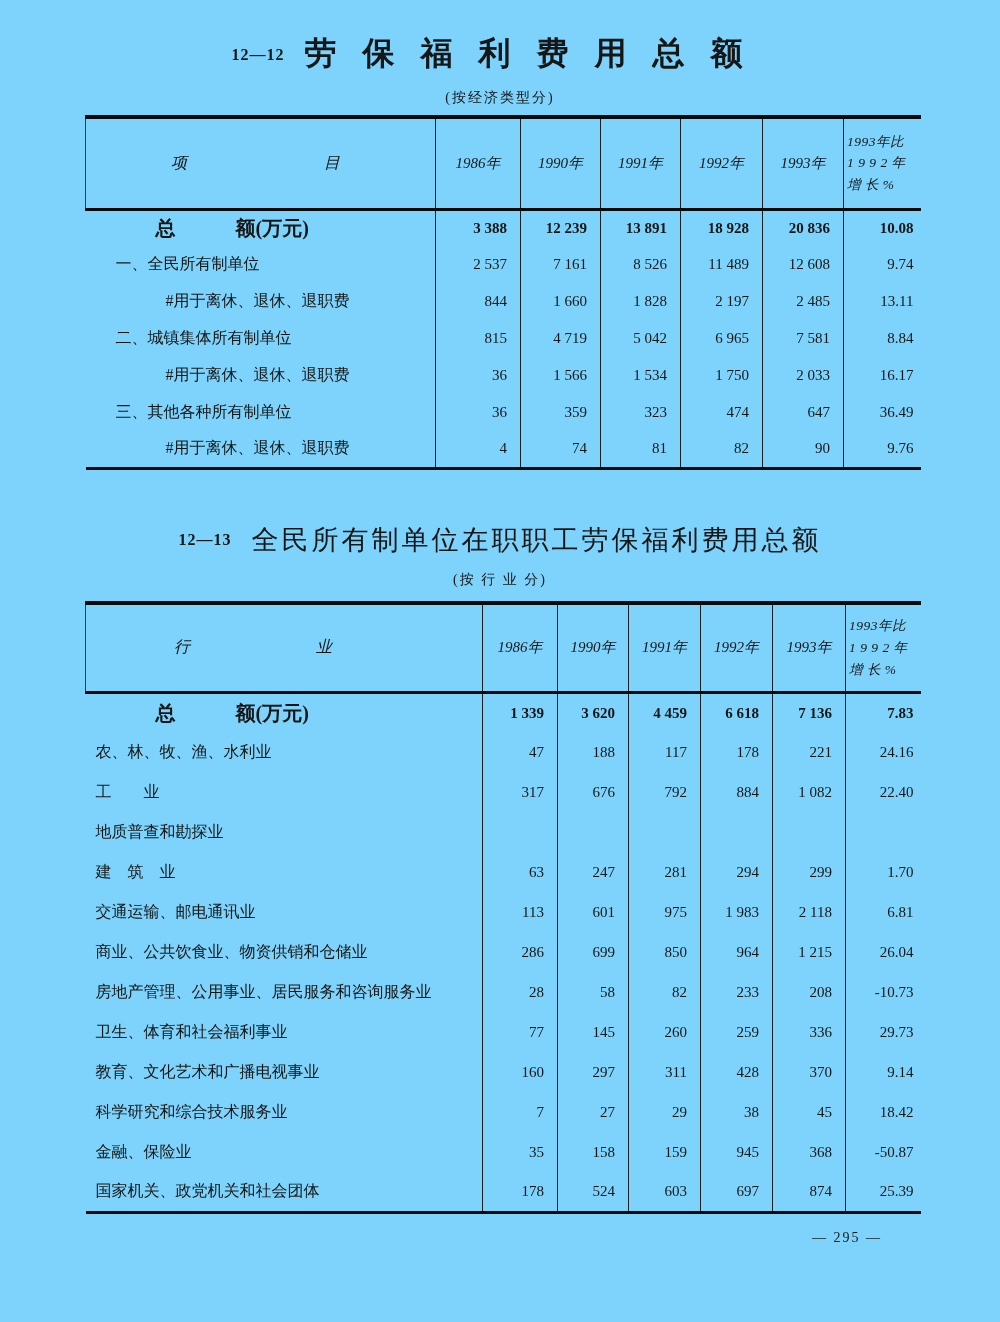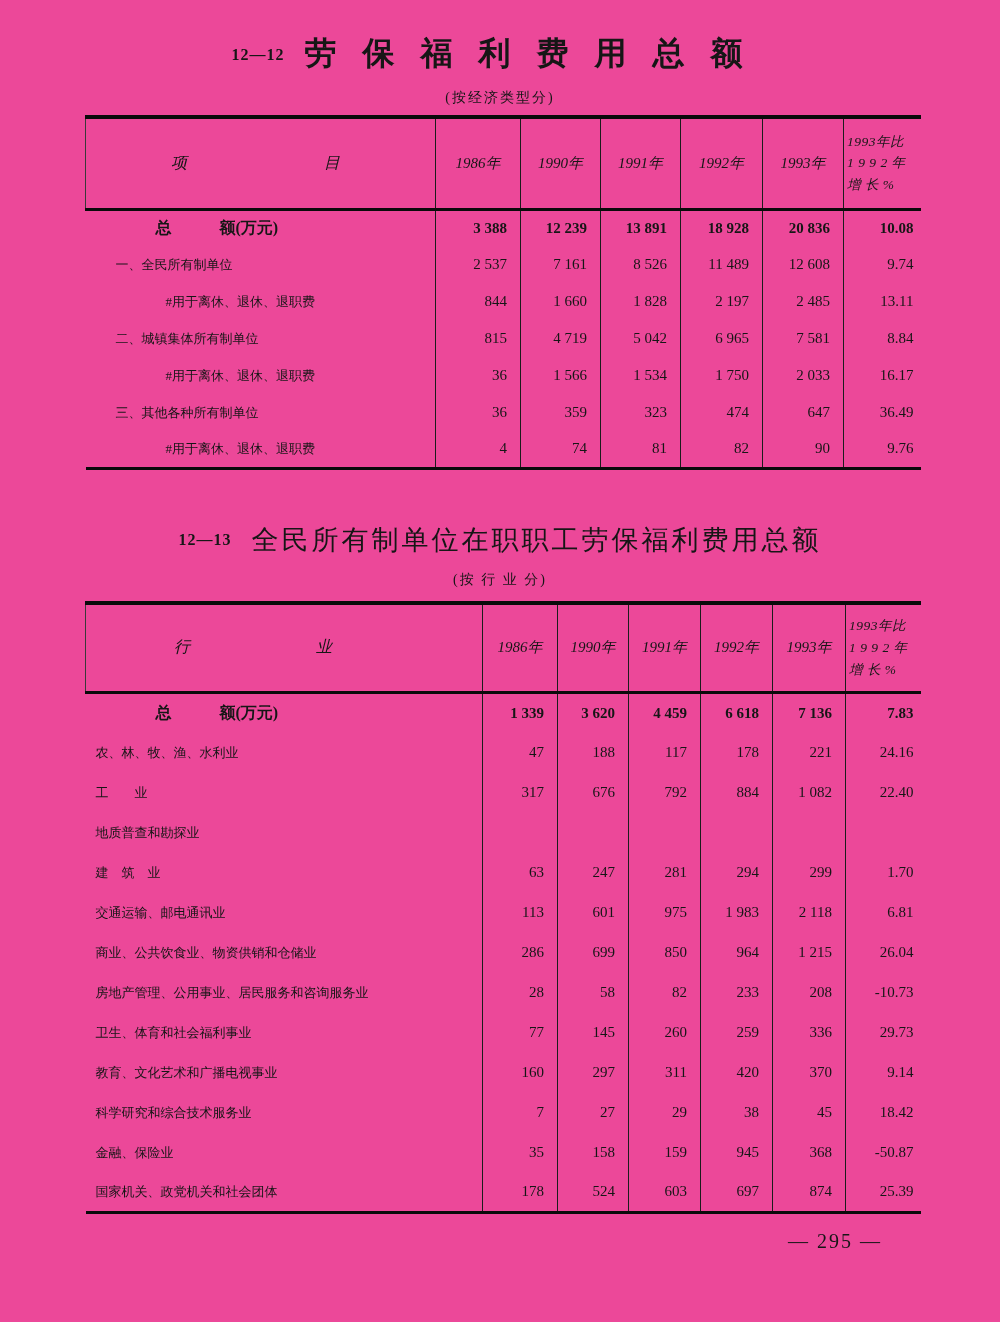--- a/index.html
+++ b/index.html
@@ -1,21 +1,21 @@
 <!DOCTYPE html>
 <html><head>
 <meta charset="utf-8">
 <style>
   html,body{margin:0;padding:0;}
   body{background:#e8e8e6;}
   .page{
     position:relative;
     width:1000px;height:1322px;
     margin:0 auto;
-    background:#ec4899;
+    background:#7dd3fc;
     color:#161616;
     font-family:"Liberation Serif","DejaVu Serif",serif;
     overflow:hidden;
   }
   
   .title-block{ text-align:center; margin-top:32px; white-space:nowrap; }
   .tcode{ font-size:16px; font-weight:bold; letter-spacing:1px; margin-right:20px; vertical-align:4px; }
   .big-title{ font-size:32px; font-weight:bold; letter-spacing:26px; }
   .mid-title{ font-size:27px; font-weight:normal; letter-spacing:3px; }
   .subtitle{ text-align:center; font-size:14px; margin-top:13px; letter-spacing:2px; }
@@ -37,30 +37,30 @@
   th:first-child{ border-left:1px solid #3a3a3a; }
   #table1 thead tr{ height:92px; }
   #table2 thead tr{ height:90px; }
   .spread{ display:flex; justify-content:space-between; font-size:16px; }
   #table1 .spread{ padding:0 95px 0 85px; }
   #table2 .spread{ padding:0 150px 0 88px; }
   th.growth-head{ text-align:left; font-size:13.5px; line-height:1.6; padding-left:3px; letter-spacing:0.5px; }
   td{ font-size:15px; padding:0; vertical-align:middle; }
   td.num{ text-align:right; padding-right:13px; border-left:1px solid #1c1c1c; white-space:pre; }
   td.num:last-child{ padding-right:7px; }
-  td.label{ white-space:pre; font-size:13px; }
+  td.label{ white-space:pre; font-size:16px; }
   #table1 tbody tr{ height:37px; }
   #table2 tbody tr{ height:40px; }
   .lv-total td{ font-weight:bold; }
-  .lv-total td.label{ padding-left:70px; font-size:16px; }
+  .lv-total td.label{ padding-left:70px; font-size:20px; }
   .lv-group td.label{ padding-left:30px; }
   .lv-sub td.label{ padding-left:80px; }
   .lv-normal td.label{ padding-left:10px; }
   
-  .page-number{ position:absolute; top:1230px; right:118px; font-size:20px; letter-spacing:2px; }
+  .page-number{ position:absolute; top:1230px; right:118px; font-size:14px; letter-spacing:2px; }
 </style>
 </head>
 <body>
 
 <div class="page">
 
   <div class="title-block">
     <span class="tcode">12—12</span><span class="big-title">劳保福利费用总额</span>
   </div>
   <div class="subtitle">(按经济类型分)</div>
@@ -277,21 +277,21 @@
           <td class="num">260</td>
           <td class="num">259</td>
           <td class="num">336</td>
           <td class="num">29.73</td>
         </tr>
         <tr class="lv-normal">
           <td class="label">教育、文化艺术和广播电视事业</td>
           <td class="num">160</td>
           <td class="num">297</td>
           <td class="num">311</td>
-          <td class="num">420</td>
+          <td class="num">428</td>
           <td class="num">370</td>
           <td class="num">9.14</td>
         </tr>
         <tr class="lv-normal">
           <td class="label">科学研究和综合技术服务业</td>
           <td class="num">7</td>
           <td class="num">27</td>
           <td class="num">29</td>
           <td class="num">38</td>
           <td class="num">45</td>

